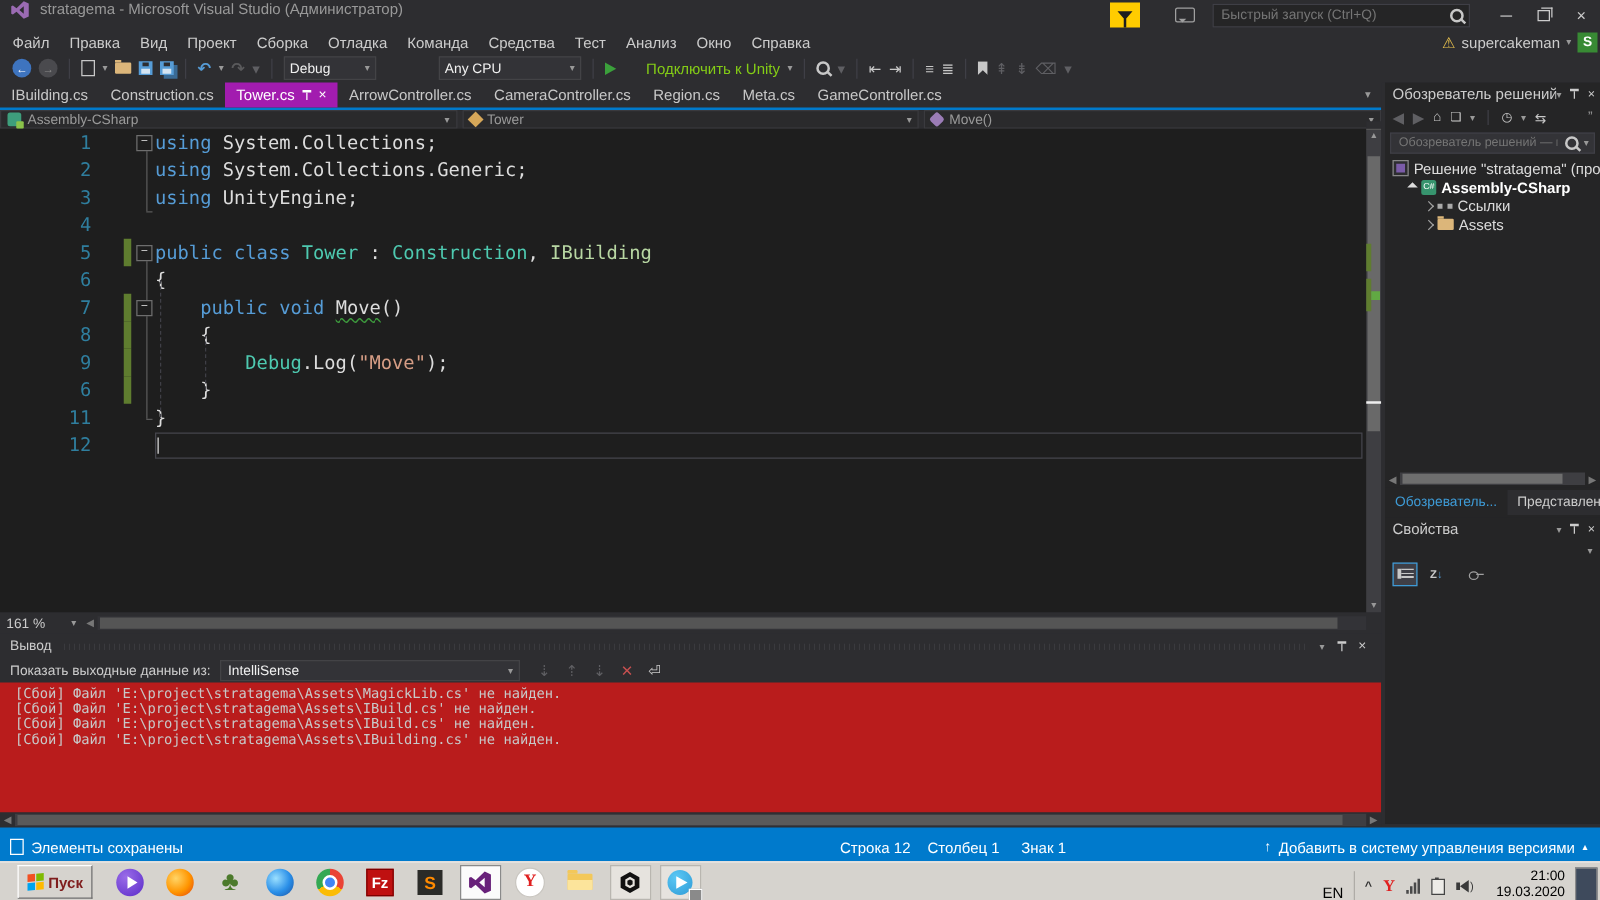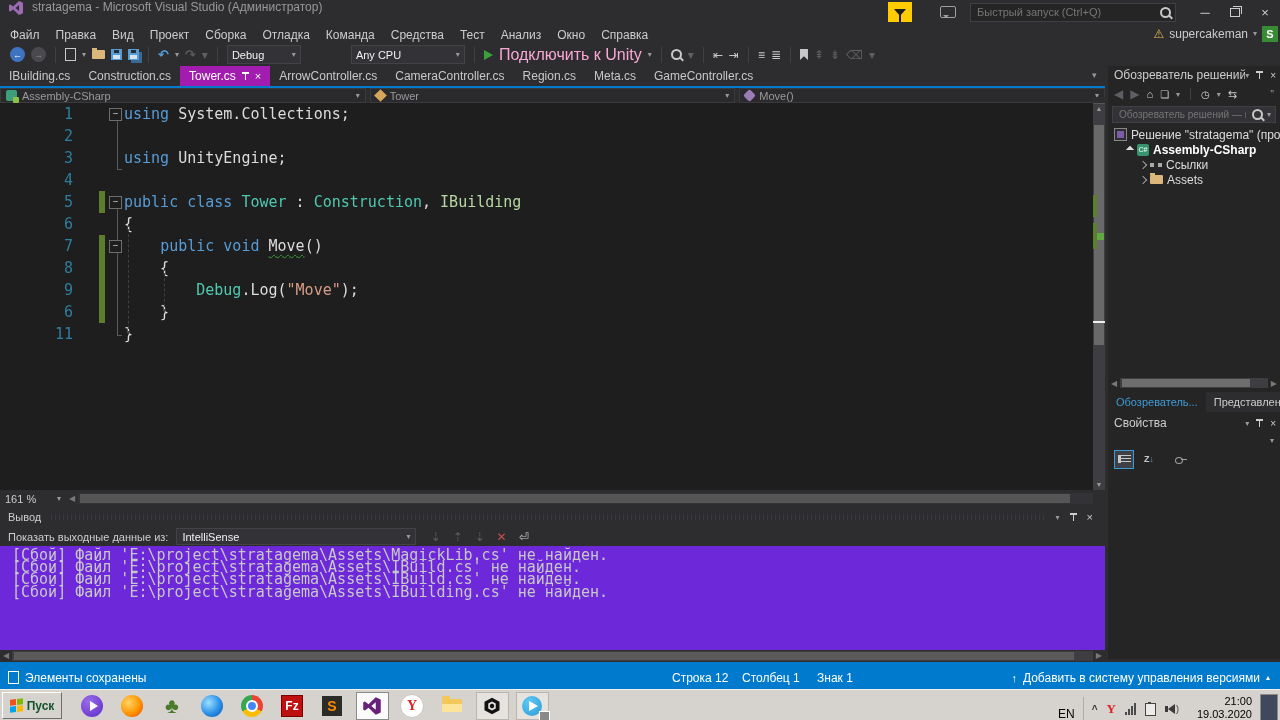--- a/index.html
+++ b/index.html
@@ -40,21 +40,21 @@
   .foldicon{width:13px;height:9px;background:#DCB67A;position:relative;border-radius:1px;}
   .foldicon::before{content:"";position:absolute;top:-2px;left:0;width:5px;height:2px;background:#DCB67A;}
   .floppy{width:11px;height:11px;background:#569CD6;position:relative;}
   .floppy::before{content:"";position:absolute;top:1px;left:3px;width:5px;height:3px;background:#2D2D30;}
   .floppy::after{content:"";position:absolute;bottom:1px;left:2px;width:7px;height:4px;background:#D4E4F2;}
   .undo{color:#569CD6;font-weight:bold;}
   .redo{color:#5A5A5C;font-weight:bold;}
   .combo{height:17px;background:#333337;border:1px solid #434346;display:flex;align-items:center;font-size:11px;color:#F1F1F1;padding:0 4px;justify-content:space-between;}
   .combo .caret{margin-left:6px;}
   .play{width:0;height:0;border-left:9px solid #3BA03B;border-top:5px solid transparent;border-bottom:5px solid transparent;}
-  .runlabel{font-size:16px;color:#f9a8d4;}
+  .runlabel{font-size:12px;color:#84cc16;margin-left:18px;}
   .dimglyph{color:#5F5F63;font-size:12px;}
   .liteglyph{color:#C8C8C8;font-size:12px;}
   .bookmark{width:8px;height:11px;background:#C8C8C8;clip-path:polygon(0 0,100% 0,100% 100%,50% 65%,0 100%);}
   
   .tabstrip{left:0;top:66px;width:1105px;height:20px;display:flex;align-items:stretch;border-bottom:2px solid #007ACC;}
   .tab{display:flex;align-items:center;padding:0 9px;font-size:12px;color:#C8C8C8;gap:6px;}
   .tab.active{background:#a21caf;color:#fff;}
   .pinicon{width:7px;height:9px;position:relative;display:inline-block;}
   .pinicon::before{content:"";position:absolute;top:0;left:0;width:7px;height:2px;background:#fff;}
   .pinicon::after{content:"";position:absolute;top:2px;left:3px;width:1px;height:6px;background:#fff;}
@@ -104,21 +104,21 @@
   .hs-arrow{color:#777;font-size:8px;padding:0 3px;}
   
   .outpanel{left:0;top:507px;width:1105px;height:152px;background:#2D2D30;}
   .outhead{height:20px;display:flex;align-items:center;font-size:11px;color:#CCC;padding-left:8px;position:relative;}
   .outhead .dots{flex:1;height:5px;margin:0 10px;background:repeating-linear-gradient(90deg,#3A3A3E 0 1px,transparent 1px 4px);}
   .outhead-icons{display:flex;align-items:center;gap:10px;margin-right:12px;color:#CCC;}
   .outcombo-row{height:19px;display:flex;align-items:center;font-size:11px;color:#CCC;padding-left:8px;gap:8px;}
   .outcombo{width:228px;height:15px;background:#333337;border:1px solid #434346;display:flex;align-items:center;justify-content:space-between;padding:0 5px;font-size:11px;color:#F1F1F1;}
   .outicons{display:flex;align-items:center;gap:12px;margin-left:6px;}
   .redx{color:#C75050;font-weight:bold;font-size:12px;}
-  .outtext{height:101px;background:#6d28d9;font-family:"DejaVu Sans Mono","Liberation Mono",monospace;font-size:15px;color:#C8C8C8;padding:3px 0 0 12px;line-height:12.2px;}
+  .outtext{height:101px;background:#b91c1c;font-family:"DejaVu Sans Mono","Liberation Mono",monospace;font-size:11px;color:#C8C8C8;padding:3px 0 0 12px;line-height:12.2px;}
   .outscroll{height:12px;background:#2D2D30;position:relative;margin-top:0px;}
   .outscroll .track{position:absolute;left:12px;right:12px;top:1px;height:10px;background:#3E3E42;}
   .outscroll .thumb{position:absolute;left:14px;top:2px;width:1060px;height:8px;background:#5A5A5A;}
   .outscroll .hs-arrow{position:absolute;top:1px;}
   
   .rightpanel{left:1108px;top:66px;width:172px;height:593px;background:#252526;}
   .panelhead{height:18px;display:flex;align-items:center;font-size:12px;color:#CCC;padding:0 4px 0 6px;}
   .panelhead .ttl{flex:1;overflow:hidden;white-space:nowrap;}
   .panelhead .ic{display:flex;gap:7px;align-items:center;color:#CCC;font-size:10px;}
   .pin2{width:7px;height:9px;position:relative;display:inline-block;}
@@ -158,21 +158,21 @@
   .keyicon::after{content:"";position:absolute;right:0;top:2px;width:6px;height:1.5px;background:#A0A0A0;}
   
   .vsplit{left:1105px;top:66px;width:3px;height:593px;background:#2D2D30;}
   
   .statusbar{left:0;top:662px;width:1280px;height:27px;background:#007ACC;color:#fff;font-size:12px;}
   .sb-item{position:absolute;top:0;height:31px;display:flex;align-items:center;gap:6px;}
   .sb-pageicon{width:9px;height:11px;border:1px solid #fff;}
   .sb-up{font-size:11px;}
   
   .taskbar{left:0;top:689px;width:1280px;height:31px;background:#D6D3CE;border-top:1px solid #F2F0ED;display:flex;align-items:center;}
-  .startbtn{margin-left:2px;width:58px;height:25px;background:#D6D3CE;border:1px solid;border-color:#FFF #6F6F6F #6F6F6F #FFF;display:flex;align-items:center;justify-content:center;gap:4px;color:#14532d;font-size:12px;font-weight:bold;}
+  .startbtn{margin-left:14px;width:58px;height:25px;background:#D6D3CE;border:1px solid;border-color:#FFF #6F6F6F #6F6F6F #FFF;display:flex;align-items:center;justify-content:center;gap:4px;color:#7f1d1d;font-size:12px;font-weight:bold;}
   .winflag{width:13px;height:13px;display:grid;grid-template-columns:6px 6px;grid-template-rows:6px 6px;gap:1px;transform:skewY(-6deg);}
   .winflag i:nth-child(1){background:#F25022;}.winflag i:nth-child(2){background:#7FBA00;}
   .winflag i:nth-child(3){background:#00A4EF;}.winflag i:nth-child(4){background:#FFB900;}
   .apps{display:flex;align-items:center;margin-left:10px;}
   .app{width:40px;height:27px;display:flex;align-items:center;justify-content:center;}
   .circle22{width:22px;height:22px;border-radius:50%;display:flex;align-items:center;justify-content:center;}
   .app-box{background:#FBFBFB;border:1px solid #8A8A8A;width:31px;height:26px;}
   .app-box-lite{border:1px solid #B9B6B0;background:#E6E3DE;width:31px;height:26px;}
   .tri-white{width:0;height:0;border-left:8px solid #fff;border-top:5px solid transparent;border-bottom:5px solid transparent;margin-left:3px;}
   .fz{width:20px;height:20px;background:#BF1010;color:#fff;font-weight:bold;font-size:12px;display:flex;align-items:center;justify-content:center;border:1px solid #7d0000;}
@@ -331,30 +331,31 @@
 
   <div class="abs editor" id="codearea">
 
     <div class="outline-line" style="left:117px;top:16px;height:50px;"></div>
     <div class="outline-tick" style="left:117px;top:66px;"></div>
     <div class="outline-line" style="left:117px;top:104px;height:128px;"></div>
     <div class="outline-tick" style="left:117px;top:232px;"></div>
     <div class="indent-guide" style="left:128px;top:121px;height:110px;"></div>
     <div class="indent-guide" style="left:164px;top:165px;height:44px;"></div>
   <div class="code-row"><span class="ln">1</span><span class="chgcol"></span><span class="foldcol"><span class="foldbox">−</span></span><span class="codetext"><span class="tok-kw">using</span><span class="tok-pl"> System.Collections;</span></span></div>
-      <div class="code-row"><span class="ln">2</span><span class="chgcol"></span><span class="foldcol"></span></div>
+      <div class="code-row"><span class="ln">2</span><span class="chgcol"></span><span class="foldcol"></span><span class="codetext"><span class="tok-kw">using</span><span class="tok-pl"> System.Collections.Generic;</span></span></div>
       <div class="code-row"><span class="ln">3</span><span class="chgcol"></span><span class="foldcol"></span><span class="codetext"><span class="tok-kw">using</span><span class="tok-pl"> UnityEngine;</span></span></div>
       <div class="code-row"><span class="ln">4</span><span class="chgcol"></span><span class="foldcol"></span><span class="codetext"></span></div>
       <div class="code-row"><span class="ln">5</span><span class="chgcol"><span class="chgbar"></span></span><span class="foldcol"><span class="foldbox">−</span></span><span class="codetext"><span class="tok-kw">public</span><span class="tok-pl"> </span><span class="tok-kw">class</span><span class="tok-pl"> </span><span class="tok-ty">Tower</span><span class="tok-pl"> : </span><span class="tok-ty">Construction</span><span class="tok-pl">, </span><span class="tok-if">IBuilding</span></span></div>
       <div class="code-row"><span class="ln">6</span><span class="chgcol"></span><span class="foldcol"></span><span class="codetext"><span class="tok-pl">{</span></span></div>
       <div class="code-row"><span class="ln">7</span><span class="chgcol"><span class="chgbar"></span></span><span class="foldcol"><span class="foldbox">−</span></span><span class="codetext"><span class="tok-pl">    </span><span class="tok-kw">public</span><span class="tok-pl"> </span><span class="tok-kw">void</span><span class="tok-pl"> </span><span class="tok-sq">Move</span><span class="tok-pl">()</span></span></div>
       <div class="code-row"><span class="ln">8</span><span class="chgcol"><span class="chgbar"></span></span><span class="foldcol"></span><span class="codetext"><span class="tok-pl">    {</span></span></div>
       <div class="code-row"><span class="ln">9</span><span class="chgcol"><span class="chgbar"></span></span><span class="foldcol"></span><span class="codetext"><span class="tok-pl">        </span><span class="tok-ty">Debug</span><span class="tok-pl">.Log(</span><span class="tok-st">"Move"</span><span class="tok-pl">);</span></span></div>
       <div class="code-row"><span class="ln">6</span><span class="chgcol"><span class="chgbar"></span></span><span class="foldcol"></span><span class="codetext"><span class="tok-pl">    }</span></span></div>
       <div class="code-row"><span class="ln">11</span><span class="chgcol"></span><span class="foldcol"></span><span class="codetext"><span class="tok-pl">}</span></span></div>
+      <div class="code-row current"><span class="ln">12</span><span class="chgcol"></span><span class="foldcol"></span><span class="codetext"><span class="caret-bar"></span></span></div>
     </div>
 
   <div class="abs vscroll">
     <div class="vs-grip"></div>
     <div class="vs-arrow" style="top:0;">▲</div>
     <div class="vs-thumb" style="top:22px;height:220px;"></div>
     <div class="vs-mark" style="top:92px;height:22px;"></div>
     <div class="vs-mark" style="top:120px;height:26px;"></div>
     <div class="vs-cursor" style="top:130px;"></div>
     <div class="vs-line" style="top:218px;"></div>

